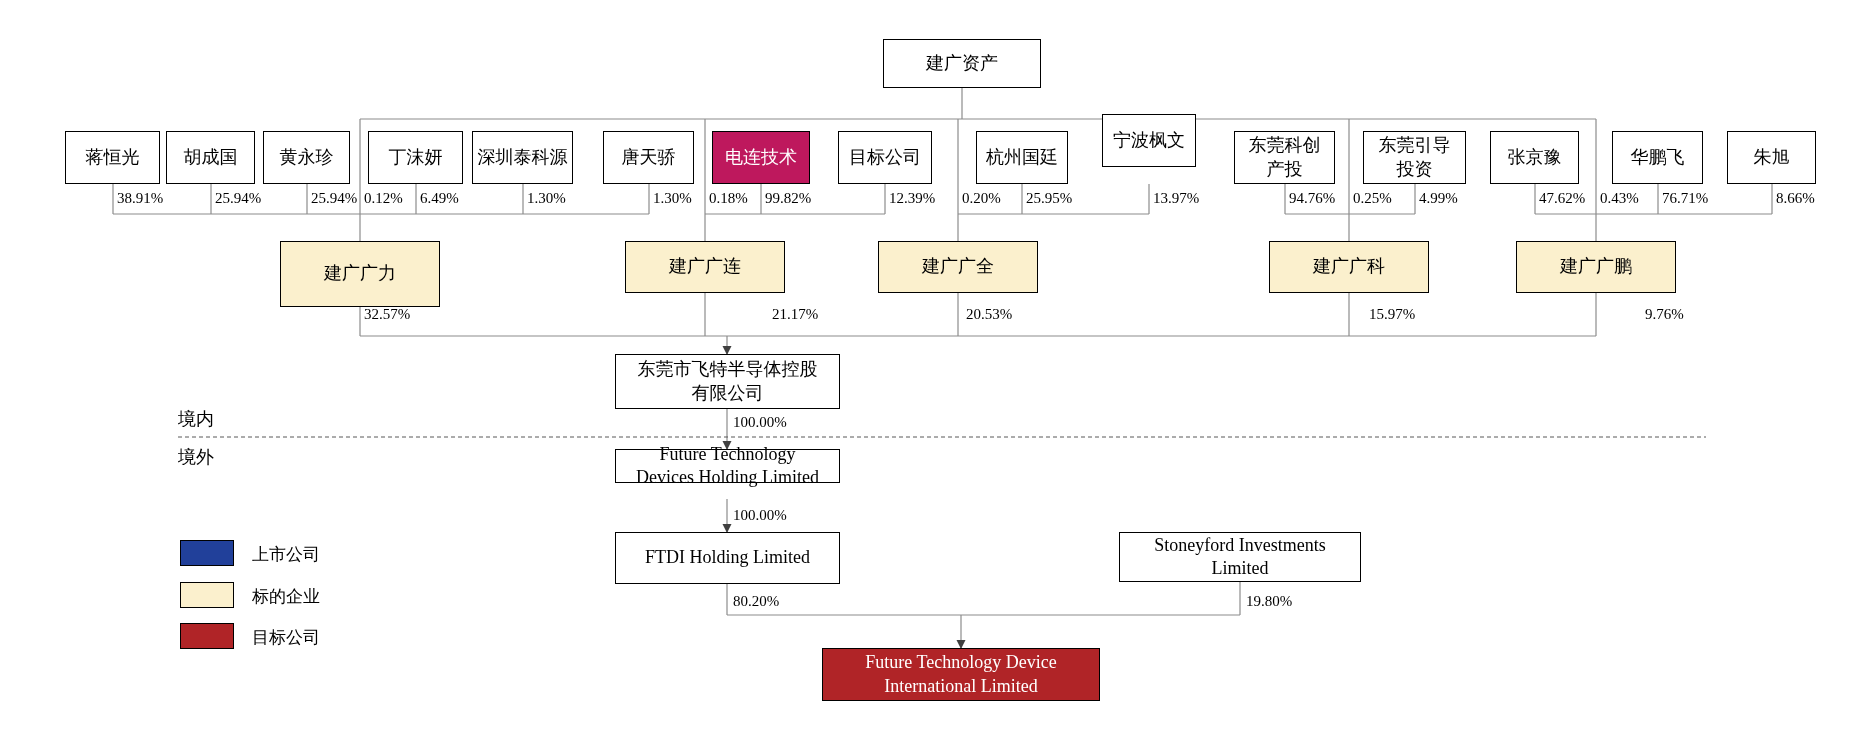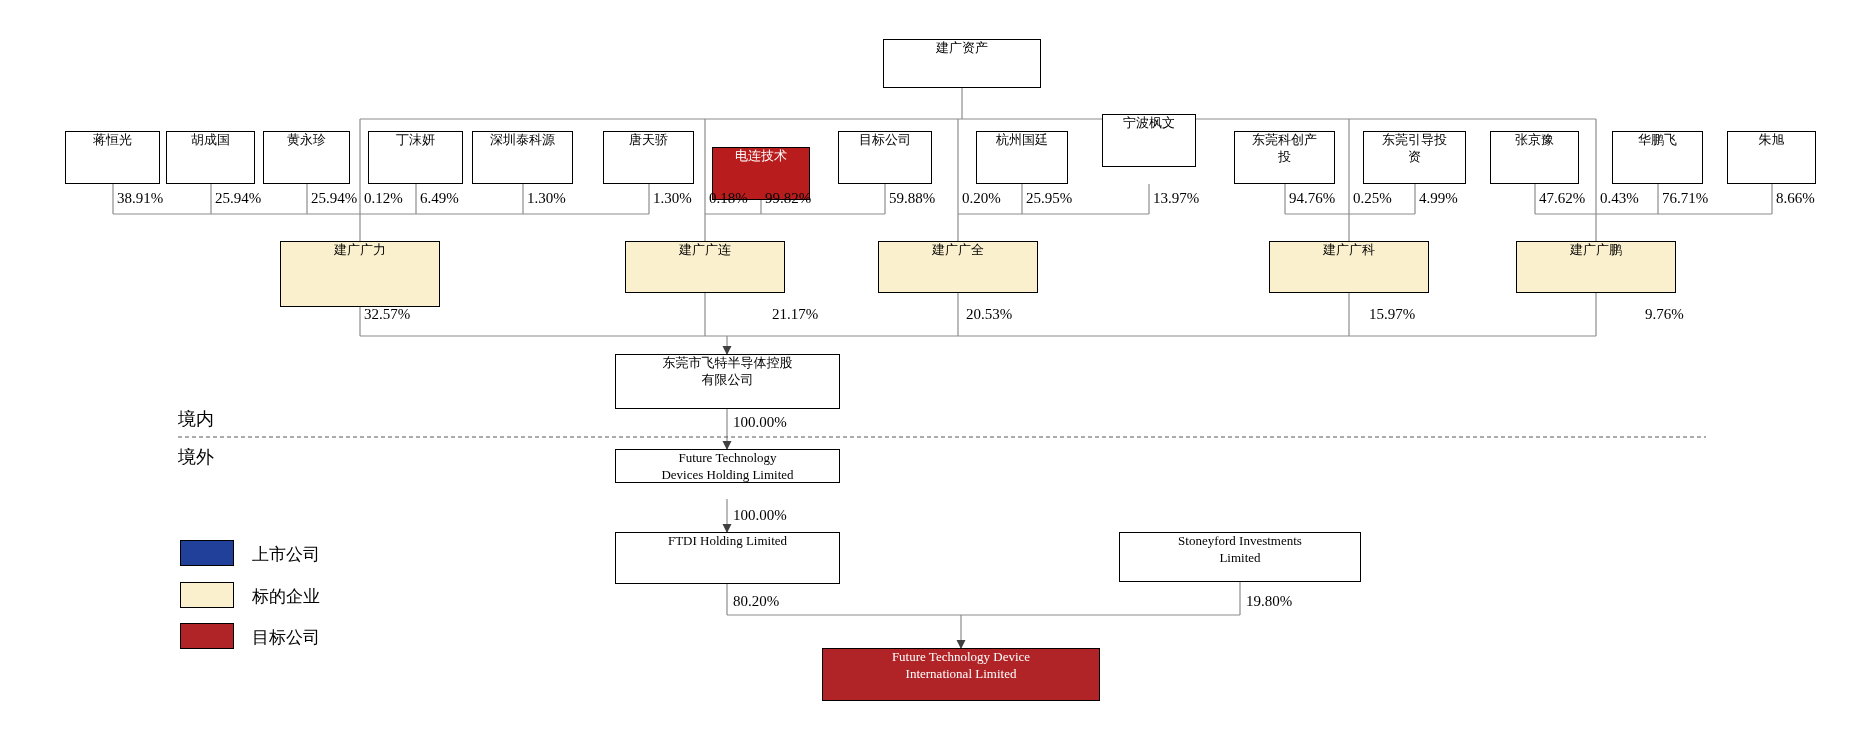--- a/index.html
+++ b/index.html
@@ -3,26 +3,26 @@
 <meta charset="utf-8">
 <style>
   html,body{margin:0;padding:0;background:#ffffff;}
   .canvas{
     position:relative;width:1855px;height:735px;overflow:hidden;background:#ffffff;
     font-family:"Liberation Serif","DejaVu Serif",serif;color:#000;
   }
   .wires{position:absolute;left:0;top:0;}
   .node{
     position:absolute;box-sizing:border-box;border:1.5px solid #000;background:#fff;
-    display:flex;flex-direction:column;align-items:center;justify-content:flex-start;
-    text-align:center;font-size:13px;line-height:1.3;
+    display:flex;flex-direction:column;align-items:center;justify-content:center;
+    text-align:center;font-size:18px;line-height:1.3;
   }
   .node .label{display:block;}
   .node.wrap .label{width:72px;word-break:break-all;}
-  .node.listed{background:#b91c1c;color:#fff;margin-top:16px;}
+  .node.listed{background:#be185d;color:#fff;}
   .node.partner{background:#FBF0CD;}
   .node.target{background:#B02427;color:#fff;}
   .pct{position:absolute;font-size:15px;white-space:nowrap;line-height:1.2;}
   .region{position:absolute;font-size:18px;white-space:nowrap;}
   .legend-swatch{position:absolute;width:54px;height:26px;box-sizing:border-box;border:1.2px solid #000;}
   .legend-swatch.listed{background:#21409A;}
   .legend-swatch.partner{background:#FBF0CD;}
   .legend-swatch.target{background:#B02427;}
   .legend-label{position:absolute;font-size:17px;white-space:nowrap;}
 </style>
@@ -142,21 +142,21 @@
 
   <span class="pct" style="left:117px;top:189px">38.91%</span>
   <span class="pct" style="left:215px;top:189px">25.94%</span>
   <span class="pct" style="left:311px;top:189px">25.94%</span>
   <span class="pct" style="left:364px;top:189px">0.12%</span>
   <span class="pct" style="left:420px;top:189px">6.49%</span>
   <span class="pct" style="left:527px;top:189px">1.30%</span>
   <span class="pct" style="left:653px;top:189px">1.30%</span>
   <span class="pct" style="left:709px;top:189px">0.18%</span>
   <span class="pct" style="left:765px;top:189px">99.82%</span>
-  <span class="pct" style="left:889px;top:189px">59.88%</span>
+  <span class="pct" style="left:889px;top:189px">12.39%</span>
   <span class="pct" style="left:962px;top:189px">0.20%</span>
   <span class="pct" style="left:1026px;top:189px">25.95%</span>
   <span class="pct" style="left:1153px;top:189px">13.97%</span>
   <span class="pct" style="left:1289px;top:189px">94.76%</span>
   <span class="pct" style="left:1353px;top:189px">0.25%</span>
   <span class="pct" style="left:1419px;top:189px">4.99%</span>
   <span class="pct" style="left:1539px;top:189px">47.62%</span>
   <span class="pct" style="left:1600px;top:189px">0.43%</span>
   <span class="pct" style="left:1662px;top:189px">76.71%</span>
   <span class="pct" style="left:1776px;top:189px">8.66%</span>

